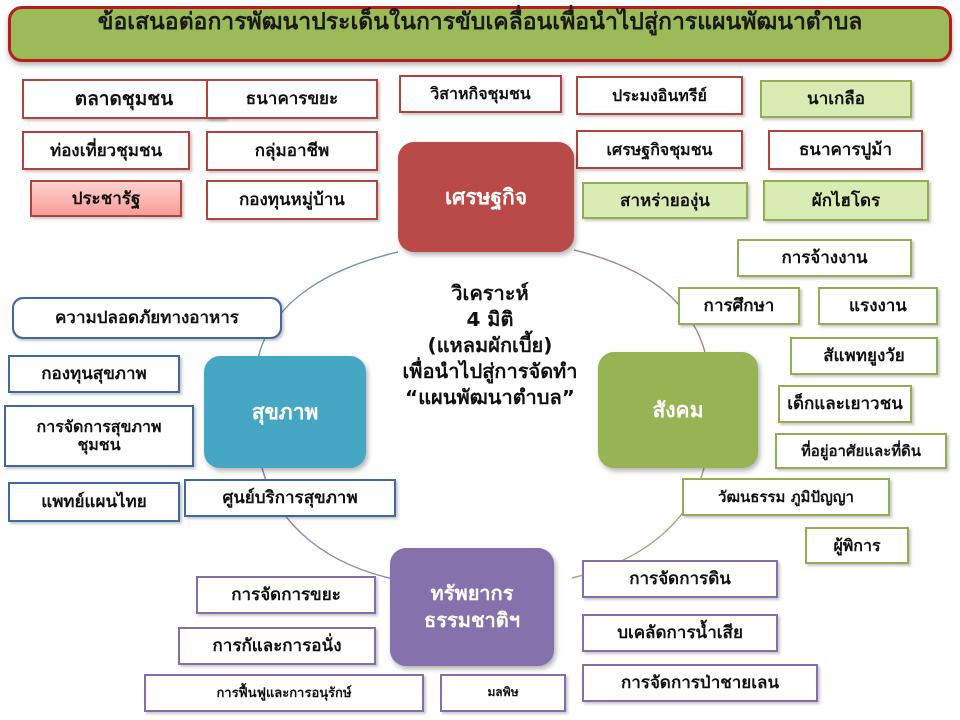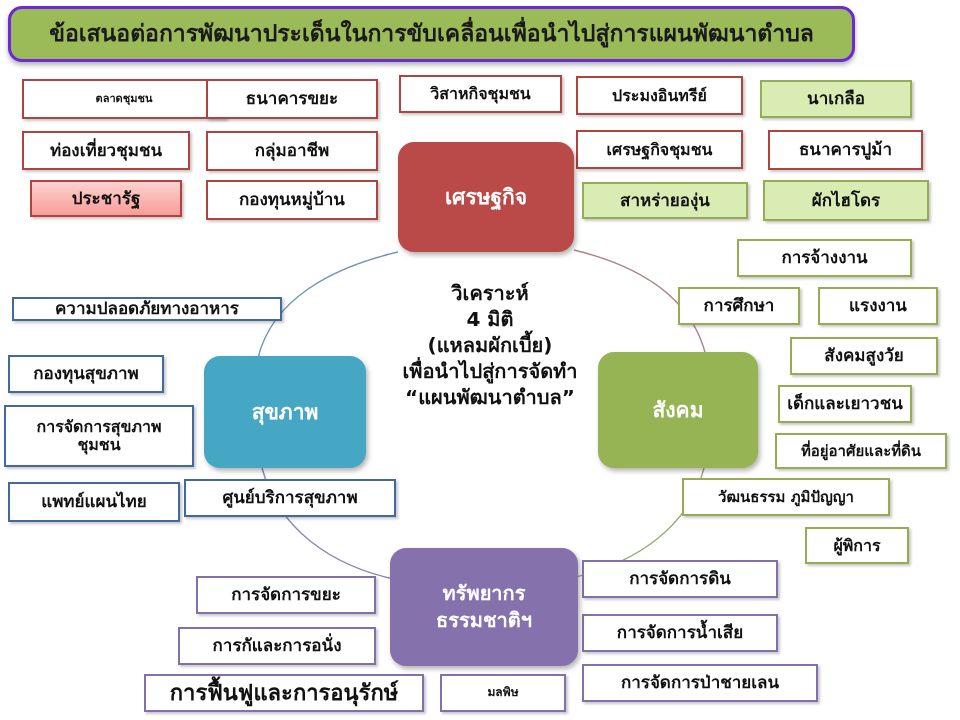--- a/index.html
+++ b/index.html
@@ -6,26 +6,26 @@
   html, body {
     width: 960px; height: 720px;
     background: #ffffff;
     font-family: "DejaVu Sans", "Liberation Sans", sans-serif;
     overflow: hidden;
   }
   #stage { position: relative; width: 960px; height: 720px; background: #fff; }
 
   
   .title-banner {
-    position: absolute; left: 8px; top: 6px; width: 847px; height: 56px;
+    position: absolute; left: 8px; top: 6px; width: 944px; height: 56px;
     background: #9bbb59;
-    border: 3px solid #6d28d9;
+    border: 3px solid #b91c1c;
     border-radius: 14px;
     box-shadow: 0 3px 5px rgba(0,0,0,0.30);
-    display: flex; align-items: center; justify-content: center;
+    display: flex; align-items: flex-start; justify-content: center;
   }
   .title-banner .txt {
     color: #1a1a1a; font-weight: bold; font-size: 23px;
     line-height: 1.1; white-space: nowrap;
   }
 
   
   .arc-layer { position: absolute; left: 0; top: 0; width: 960px; height: 720px; }
 
   
@@ -87,21 +87,21 @@
 
     <path d="M 398 252 C 330 268 272 300 258 358" fill="none" stroke="#6f94b5" stroke-width="1.4"></path>
 
     <path d="M 262 468 C 278 528 330 566 398 580" fill="none" stroke="#8f86b4" stroke-width="1.4"></path>
 
     <path d="M 572 578 C 640 562 690 524 704 468" fill="none" stroke="#9aab78" stroke-width="1.4"></path>
 
     <path d="M 706 356 C 692 298 640 266 574 250" fill="none" stroke="#b08189" stroke-width="1.4"></path>
   </svg>
 
-  <div class="node b-red" style="left:22px;  top:79px;  width:204px; height:40px; font-size:11px;">
+  <div class="node b-red" style="left:22px;  top:79px;  width:204px; height:40px; font-size:19px;">
     <span>ตลาดชุมชน</span>
   </div>
   <div class="node b-red" style="left:206px; top:79px;  width:172px; height:40px; font-size:17px;">
     <span>ธนาคารขยะ</span>
   </div>
   <div class="node b-red" style="left:399px; top:75px;  width:163px; height:38px; font-size:16px;">
     <span>วิสาหกิจชุมชน</span>
   </div>
   <div class="node b-red" style="left:576px; top:76px;  width:167px; height:39px; font-size:16px;">
     <span>ประมงอินทรีย์</span>
@@ -129,24 +129,24 @@
   <div class="node b-red" style="left:206px; top:180px; width:172px; height:40px; font-size:17px;">
     <span>กองทุนหมู่บ้าน</span>
   </div>
   <div class="node b-green fill-lightgreen" style="left:582px; top:182px; width:166px; height:37px; font-size:17px;">
     <span>สาหร่ายองุ่น</span>
   </div>
   <div class="node b-green fill-lightgreen" style="left:763px; top:180px; width:166px; height:41px; font-size:17px;">
     <span>ผักไฮโดร</span>
   </div>
 
-  <div class="node b-blue" style="left:12px;  top:297px; width:270px; height:24px; font-size:17px;">
+  <div class="node b-blue" style="left:12px;  top:297px; width:270px; height:42px; font-size:17px;border-radius:11px;">
     <span>ความปลอดภัยทางอาหาร</span>
   </div>
-  <div class="node b-blue" style="left:8px;   top:355px; width:156px; height:38px; font-size:17px;">
+  <div class="node b-blue" style="left:8px;   top:355px; width:172px; height:38px; font-size:17px;">
     <span>กองทุนสุขภาพ</span>
   </div>
   <div class="node b-blue" style="left:4px;   top:405px; width:190px; height:62px; font-size:16px; flex-direction:column;">
     <span>การจัดการสุขภาพ</span>
     <span>ชุมชน</span>
   </div>
   <div class="node b-blue" style="left:8px;   top:482px; width:172px; height:40px; font-size:17px;">
     <span>แพทย์แผนไทย</span>
   </div>
   <div class="node b-blue" style="left:184px; top:479px; width:212px; height:38px; font-size:17px;">
@@ -156,70 +156,70 @@
   <div class="node b-green" style="left:737px; top:239px; width:175px; height:38px; font-size:17px;">
     <span>การจ้างงาน</span>
   </div>
   <div class="node b-green" style="left:678px; top:287px; width:122px; height:38px; font-size:17px;">
     <span>การศึกษา</span>
   </div>
   <div class="node b-green" style="left:818px; top:287px; width:120px; height:38px; font-size:17px;">
     <span>แรงงาน</span>
   </div>
   <div class="node b-green" style="left:790px; top:337px; width:148px; height:38px; font-size:17px;">
-    <span>สังคมสูงวัย</span>
+    <span>สัแพทยูงวัย</span>
   </div>
   <div class="node b-green" style="left:778px; top:385px; width:134px; height:38px; font-size:17px;">
     <span>เด็กและเยาวชน</span>
   </div>
   <div class="node b-green" style="left:775px; top:433px; width:172px; height:36px; font-size:15px;">
     <span>ที่อยู่อาศัยและที่ดิน</span>
   </div>
   <div class="node b-green" style="left:682px; top:478px; width:208px; height:38px; font-size:15px;">
     <span>วัฒนธรรม ภูมิปัญญา</span>
   </div>
   <div class="node b-green" style="left:805px; top:527px; width:104px; height:37px; font-size:16px;">
     <span>ผู้พิการ</span>
   </div>
 
   <div class="node b-purple" style="left:196px; top:576px; width:180px; height:38px; font-size:17px;">
     <span>การจัดการขยะ</span>
   </div>
   <div class="node b-purple" style="left:178px; top:627px; width:198px; height:38px; font-size:17px;">
     <span>การกัและการอนั่ง</span>
   </div>
-  <div class="node b-purple" style="left:144px; top:674px; width:280px; height:38px; font-size:22px;">
+  <div class="node b-purple" style="left:144px; top:674px; width:280px; height:38px; font-size:13px;">
     <span>การฟื้นฟูและการอนุรักษ์</span>
   </div>
   <div class="node b-purple" style="left:440px; top:674px; width:126px; height:38px; font-size:12px;">
     <span>มลพิษ</span>
   </div>
   <div class="node b-purple" style="left:582px; top:560px; width:196px; height:38px; font-size:17px;text-align:right;">
     <span>การจัดการดิน</span>
   </div>
   <div class="node b-purple" style="left:582px; top:614px; width:196px; height:38px; font-size:17px;">
-    <span>การจัดการน้ำเสีย</span>
+    <span>บเคลัดการน้ำเสีย</span>
   </div>
   <div class="node b-purple" style="left:582px; top:664px; width:236px; height:38px; font-size:17px;">
     <span>การจัดการป่าชายเลน</span>
   </div>
 
   <div class="hub hub-econ" style="left:398px; top:142px; width:176px; height:110px; font-size:21px;">
     <span>เศรษฐกิจ</span>
   </div>
 
   <div class="hub hub-health" style="left:204px; top:356px; width:162px; height:112px; font-size:21px;">
     <span>สุขภาพ</span>
   </div>
 
   <div class="hub hub-society" style="left:598px; top:352px; width:160px; height:116px; font-size:21px;">
     <span>สังคม</span>
   </div>
 
-  <div class="hub hub-nature" style="left:390px; top:548px; width:188px; height:118px; font-size:20px; flex-direction:column;">
+  <div class="hub hub-nature" style="left:390px; top:548px; width:164px; height:118px; font-size:20px; flex-direction:column;">
     <span>ทรัพยากร</span>
     <span>ธรรมชาติฯ</span>
   </div>
 
   <div class="center-text" style="left:352px; top:280px; width:276px; font-size:20px;">
     <div>วิเคราะห์</div>
     <div>4 มิติ</div>
     <div>(แหลมผักเบี้ย)</div>
     <div>เพื่อนำไปสู่การจัดทำ</div>
     <div>“แผนพัฒนาตำบล”</div>

